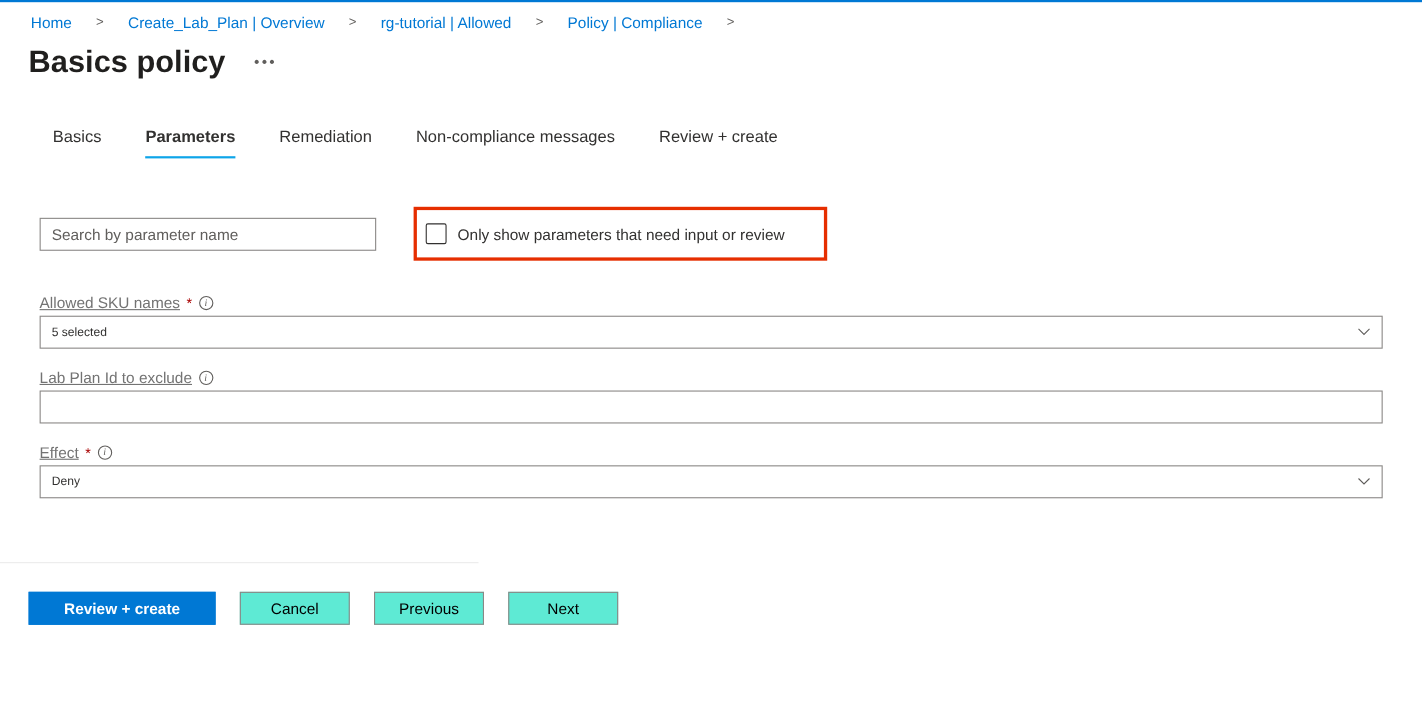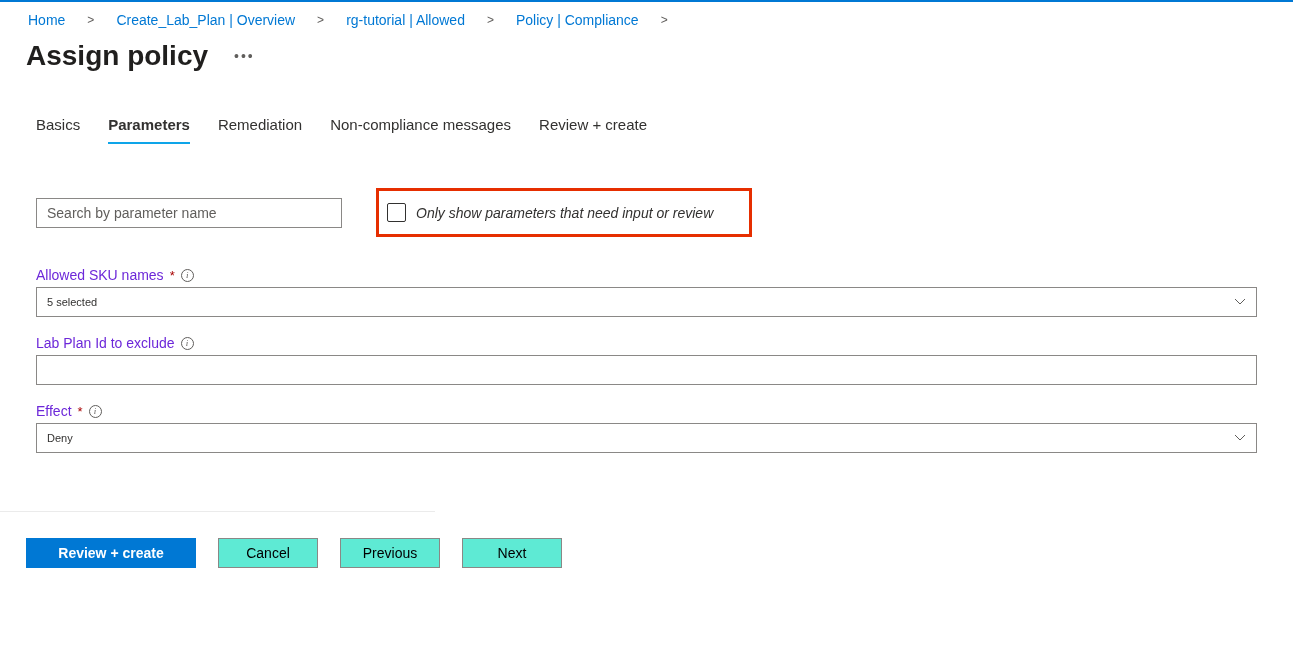--- a/index.html
+++ b/index.html
@@ -48,23 +48,24 @@
     }
     .ellipsis-btn {
       margin-left: 26px;
       color: #605e5c;
       font-size: 14px;
       cursor: pointer;
       letter-spacing: 2px;
     }
     .tabs {
       display: flex;
-      gap: 28px;
+      gap: 40px;
       padding: 24px 36px 0;
       border-bottom: none;
+      margin-left: 12px;
     }
     .tab {
       padding-bottom: 8px;
       font-size: 15px;
       color: #323130;
       cursor: pointer;
       border-bottom: 3px solid transparent;
     }
     .tab.active {
       font-weight: 600;
@@ -90,21 +91,20 @@
     }
     .search-input::placeholder {
       color: #605e5c;
     }
     .checkbox-wrap {
       display: flex;
       align-items: center;
       gap: 10px;
       border: 3px solid #e62e00;
       padding: 12px 36px 12px 8px;
-      font-style: italic;
     }
     .checkbox {
       width: 19px;
       height: 19px;
       border: 1.5px solid #323130;
       border-radius: 2px;
       cursor: pointer;
       flex-shrink: 0;
     }
     .checkbox-label {
@@ -115,21 +115,22 @@
       margin-bottom: 18px;
     }
     .field-label-row {
       display: flex;
       align-items: center;
       gap: 6px;
       margin-bottom: 4px;
     }
     .field-label {
       font-size: 14px;
-      color: #6d28d9;
+      color: #737373;
+      text-decoration: underline;
     }
     .required {
       color: #a80000;
       font-size: 13px;
     }
     .info-icon {
       width: 13px;
       height: 13px;
       border: 1px solid #605e5c;
       border-radius: 50%;
@@ -209,21 +210,21 @@
   <span class="breadcrumb-sep">&gt;</span>
   <a class="breadcrumb-link">Create_Lab_Plan | Overview</a>
   <span class="breadcrumb-sep">&gt;</span>
   <a class="breadcrumb-link">rg-tutorial | Allowed</a>
   <span class="breadcrumb-sep">&gt;</span>
   <a class="breadcrumb-link">Policy | Compliance</a>
   <span class="breadcrumb-sep">&gt;</span>
 </nav>
 
 <div class="page-title-row">
-  <h1 class="page-title">Assign policy</h1>
+  <h1 class="page-title">Basics policy</h1>
   <span class="ellipsis-btn">•••</span>
 </div>
 
 <div class="tabs">
   <div class="tab">Basics</div>
   <div class="tab active">Parameters</div>
   <div class="tab">Remediation</div>
   <div class="tab">Non-compliance messages</div>
   <div class="tab">Review + create</div>
 </div>

